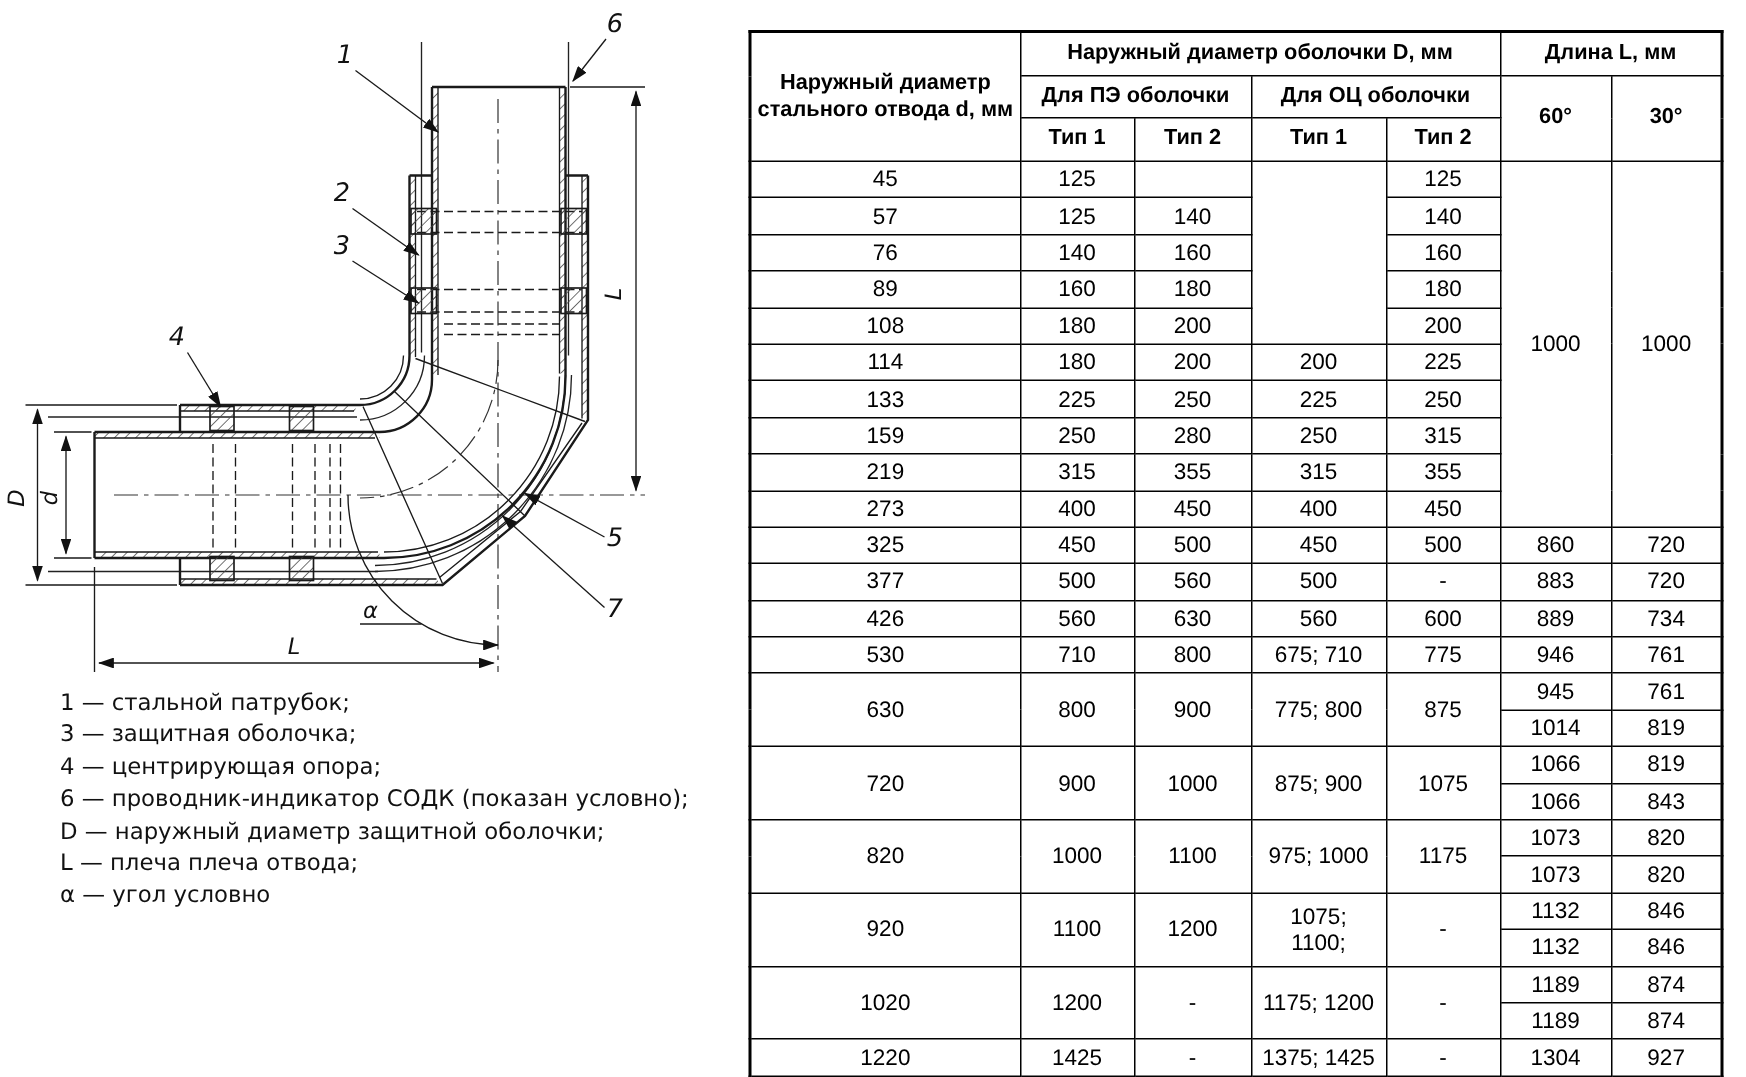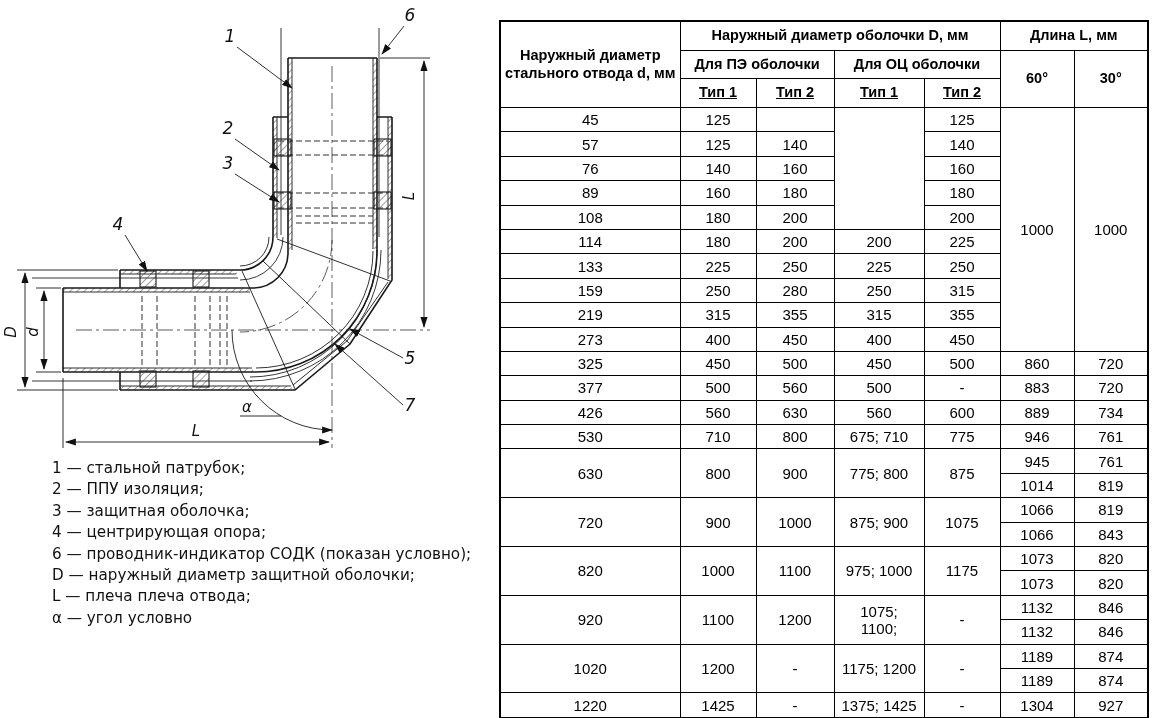--- a/index.html
+++ b/index.html
@@ -1,20 +1,20 @@
 <!DOCTYPE html>
 <html><head>
 <meta charset="utf-8">
 <style>
   html,body{margin:0;padding:0;background:#fff;}
   .page{position:relative;width:1164px;height:718px;background:#fff;overflow:hidden;
         font-family:"Liberation Sans",sans-serif;color:#000;}
   
   .drawing{position:absolute;left:0;top:0;width:500px;height:455px;}
-  .legend{position:absolute;left:52px;top:458px;width:460px;
+  .legend{position:absolute;left:40px;top:458px;width:460px;
           font-family:"DejaVu Sans",sans-serif;font-size:15.2px;line-height:21.4px;color:#111;}
   
   .ol{stroke:#1a1a1a;stroke-width:1.6;fill:none;}
   .thin{stroke:#1a1a1a;stroke-width:0.9;fill:none;}
   .wire{stroke:#222;stroke-width:0.9;fill:none;}
   .dash{stroke:#1a1a1a;stroke-width:0.9;fill:none;stroke-dasharray:6 3;}
   .cl{stroke:#333;stroke-width:0.8;fill:none;stroke-dasharray:16 4 3 4;}
   .dim{stroke:#1a1a1a;stroke-width:0.9;fill:none;}
   .sup{fill:url(#hatch);stroke:#1a1a1a;stroke-width:1.1;}
   .wall{fill:url(#hatch);stroke:none;}
@@ -22,21 +22,21 @@
   .dimtxt{font-family:"DejaVu Sans",sans-serif;font-style:italic;font-size:15px;fill:#111;text-anchor:middle;}
   
   .spec{position:absolute;left:499px;top:20px;border-collapse:collapse;table-layout:fixed;
         font-family:"Liberation Sans",sans-serif;}
   .spec th,.spec td{border:1.5px solid #000;text-align:center;vertical-align:middle;
         padding:0 2px;overflow:hidden;}
   .spec{border:2.5px solid #000;}
   .spec th{font-size:14.5px;font-weight:bold;line-height:1.2;}
   .spec thead tr:nth-child(1) th{height:28px;}
   .spec thead tr:nth-child(2) th{height:27px;}
-  .spec thead tr:nth-child(3) th{height:28px;text-decoration:underline;}
+  .spec thead tr:nth-child(3) th{height:28px;}
   .spec td{font-size:15px;height:23.4px;line-height:17px;white-space:pre-line;}
 </style>
 </head>
 <body>
 
 <div class="page">
 
   <div class="drawing">
   <svg viewBox="0 0 500 455" width="500" height="455" xmlns="http://www.w3.org/2000/svg">
     <defs>
@@ -148,21 +148,20 @@
       <text class="num" x="118" y="230">4</text>
       <text class="num" x="410" y="364">5</text>
       <text class="num" x="410" y="21">6</text>
       <text class="num" x="410" y="411">7</text>
     </g>
   </svg>
 
   
   <div class="legend">
     <div>1 — стальной патрубок;</div>
-    <div>2 — ППУ изоляция;</div>
     <div>3 — защитная оболочка;</div>
     <div>4 — центрирующая опора;</div>
     <div>6 — проводник-индикатор СОДК (показан условно);</div>
     <div>D — наружный диаметр защитной оболочки;</div>
     <div>L — плеча плеча отвода;</div>
     <div>α — угол условно</div>
   </div>
   </div>
 
   <table class="spec">

